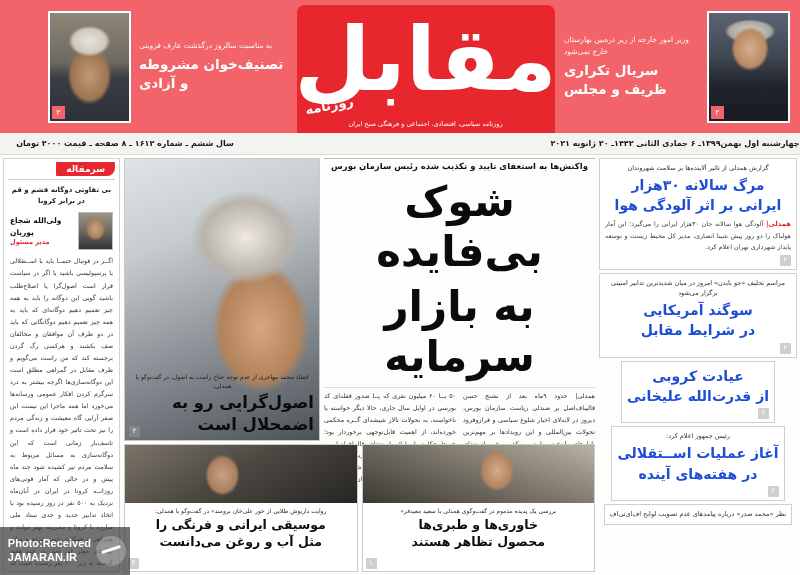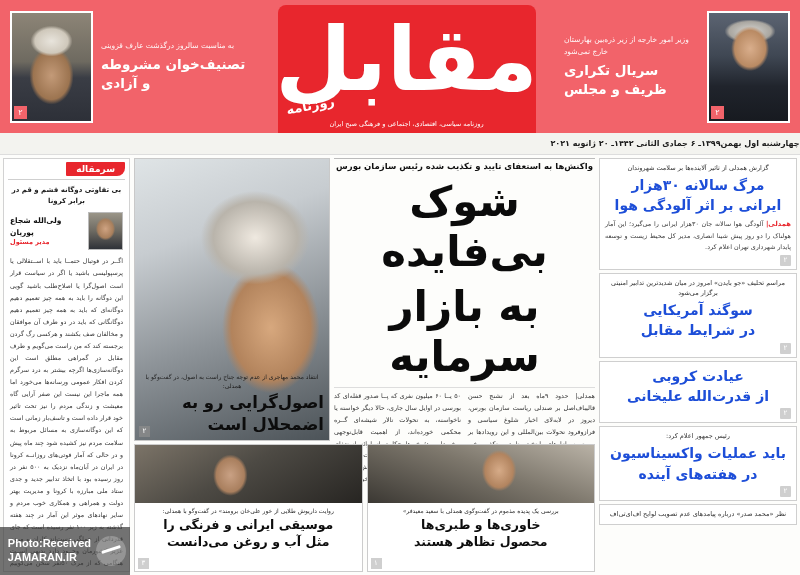--- a/index.html
+++ b/index.html
@@ -39,20 +39,21 @@
     padding: 8px 10px 8px 4px;
     gap: 8px;
   }
   .promo-left {
     width: 253px;
     display: flex;
     align-items: center;
     justify-content: flex-end;
     padding: 8px 4px 8px 10px;
     gap: 8px;
+    margin-left: 38px;
   }
 
   .promo-photo {
     position: relative;
     width: 83px;
     height: 112px;
     border: 2px solid #fff;
     flex: none;
     overflow: hidden;
     background: #8b8071;
@@ -193,20 +194,21 @@
     padding: 2px 3px 3px 3px;
     gap: 4px;
   }
 
   
   .rail-right {
     width: 198px;
     display: flex;
     flex-direction: column;
     gap: 3px;
+    align-items: center;
   }
   .brief {
     border: 1px solid #cfcfcf;
     background: #fff;
     padding: 4px 5px 3px 5px;
     position: relative;
   }
   .brief-kicker {
     font-size: 6.5px;
     line-height: 1.55;
@@ -380,21 +382,21 @@
     position: absolute;
     bottom: 2px;
     left: 3px;
     width: 11px; height: 11px;
     background: #cfcfcf;
     color: #fff; font-size: 7px; line-height: 11px; text-align: center;
   }
 
   
   .rail-left {
-    width: 127px;
+    width: 117px;
     display: flex;
     flex-direction: column;
     border: 1px solid #d2d2d2;
     background: #fff;
     position: relative;
     overflow: hidden;
   }
   .edit-flag {
     align-self: flex-start;
     background: #e8262d;
@@ -530,20 +532,21 @@
       </div>
       <div class="promo-photo cleric">
         <div class="photo-page-badge">۲</div>
       </div>
     </div>
   </div>
 
   <div class="datestrip">
     <div class="date-right">چهارشنبه اول بهمن۱۳۹۹ـ  ۶ جمادی الثانی ۱۴۴۲ـ  ۲۰ ژانویه ۲۰۲۱</div>
     <div class="date-spacer"></div>
+    <div class="date-left">سال ششم ـ شماره ۱۶۱۲ ـ ۸ صفحه ـ قیمت ۲۰۰۰ تومان</div>
   </div>
 
   <div class="content">
 
     <div class="rail-right">
 
       <div class="brief">
         <div class="brief-kicker">گزارش همدلی از تاثیر آلاینده‌ها بر سلامت شهروندان</div>
         <div class="brief-title">مرگ سالانه ۳۰هزار</div>
         <div class="brief-title">ایرانی بر اثر آلودگی هوا</div>
@@ -559,21 +562,21 @@
       </div>
 
       <div class="brief">
         <div class="brief-title">عیادت کروبی</div>
         <div class="brief-title">از قدرت‌الله علیخانی</div>
         <div class="pagemark">۲</div>
       </div>
 
       <div class="brief">
         <div class="brief-kicker">رئیس جمهور اعلام کرد:</div>
-        <div class="brief-title">باید عملیات واکسیناسیون</div>
+        <div class="brief-title">آغاز عملیات اســتقلالی</div>
         <div class="brief-title">در هفته‌های آینده</div>
         <div class="pagemark">۲</div>
       </div>
 
       <div class="brief">
         <div class="brief-kicker">نظر «محمد صدر» درباره پیامدهای عدم تصویب لوایح اف‌ای‌تی‌اف</div>
 
       </div>
 
     </div>

